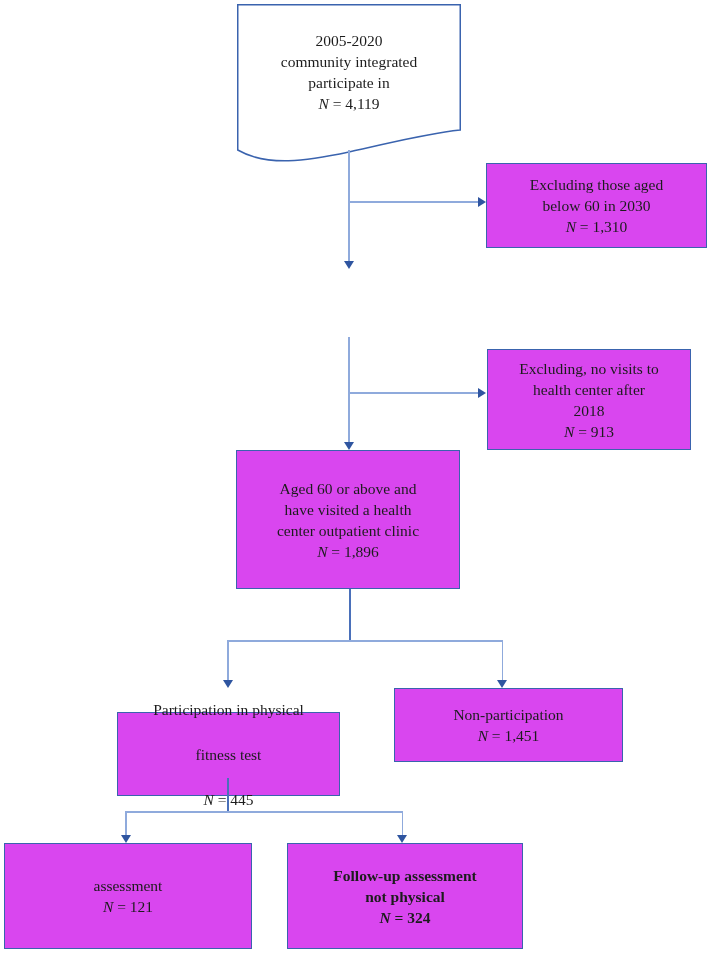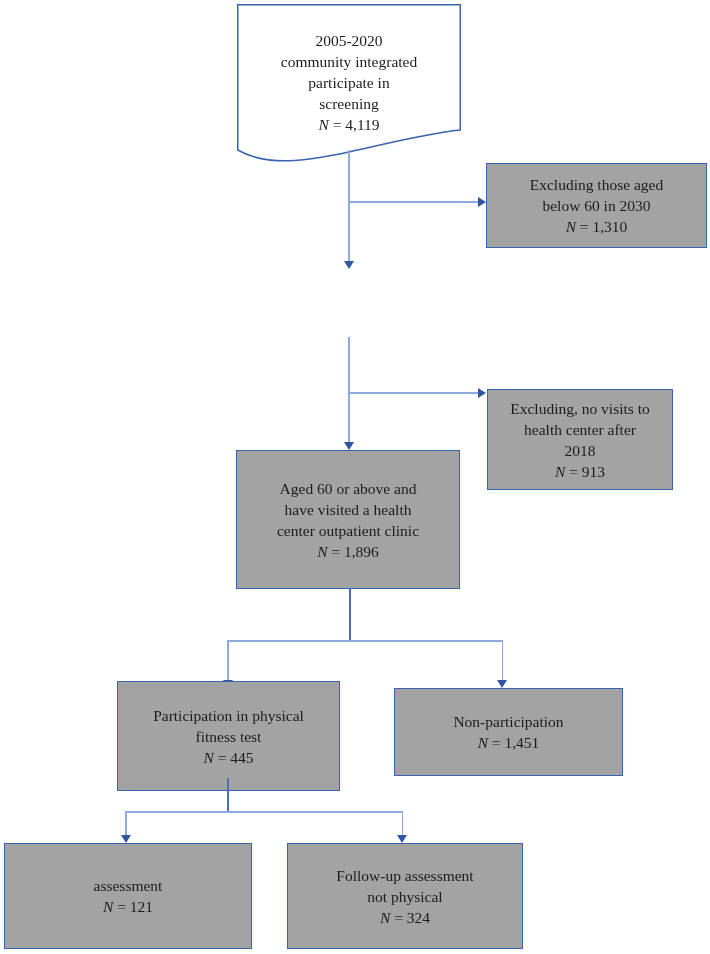--- a/index.html
+++ b/index.html
@@ -13,21 +13,21 @@
     height: 954px;
     background: #ffffff;
     font-family: "Liberation Serif", "DejaVu Serif", serif;
     color: #1c1c1c;
     overflow: hidden;
   }
   .node {
     position: absolute;
     box-sizing: border-box;
     border: 1.5px solid #3a63ae;
-    background: #a3a3a3;
+    background: #d946ef;
     display: flex;
     flex-direction: column;
     justify-content: center;
     align-items: center;
     text-align: center;
     font-size: 15.5px;
     line-height: 21px;
   }
   .doc-shape-wrap {
     position: absolute;
@@ -77,21 +77,20 @@
 <div class="canvas">
 
   <div class="doc-shape-wrap">
     <svg width="224" height="170" viewBox="0 0 224 170">
       <path d="M 0.75 0.75 L 223.25 0.75 L 223.25 126 C 185 130 150 140 112 148 C 70 157 30 163 0.75 146 Z" fill="#ffffff" stroke="#3a63ae" stroke-width="1.5"></path>
     </svg>
     <div class="doc-text">
       <div class="line">2005-2020</div>
       <div class="line">community integrated</div>
       <div class="line">participate in</div>
-      <div class="line">screening</div>
       <div class="line"><span class="nvar">N</span><span> = 4,119</span></div>
     </div>
   </div>
 
   <div class="vline" style="left:348px; top:150px; height:112px;"></div>
   <div class="arrow-down" style="left:344px; top:261px;"></div>
   <div class="hline" style="left:349px; top:201px; width:130px;"></div>
   <div class="arrow-right" style="left:478px; top:197px;"></div>
 
   <div class="node" style="left:486px; top:163px; width:221px; height:85px;">
@@ -99,63 +98,63 @@
     <div class="line">below 60 in 2030</div>
     <div class="line"><span class="nvar">N</span><span> = 1,310</span></div>
   </div>
 
 
   <div class="vline" style="left:348px; top:337px; height:105px;"></div>
   <div class="arrow-down" style="left:344px; top:442px;"></div>
   <div class="hline" style="left:349px; top:392px; width:130px;"></div>
   <div class="arrow-right" style="left:478px; top:388px;"></div>
 
-  <div class="node" style="left:487px; top:349px; width:186px; height:101px;margin-top:40px;">
+  <div class="node" style="left:487px; top:349px; width:204px; height:101px;">
     <div class="line">Excluding, no visits to</div>
     <div class="line">health center after</div>
     <div class="line">2018</div>
     <div class="line"><span class="nvar">N</span><span> = 913</span></div>
   </div>
 
   <div class="node" style="left:236px; top:450px; width:224px; height:139px;">
     <div class="line">Aged 60 or above and</div>
     <div class="line">have visited a health</div>
     <div class="line">center outpatient clinic</div>
     <div class="line"><span class="nvar">N</span><span> = 1,896</span></div>
   </div>
 
   <div class="vstub" style="left:349px; top:589px; height:51px;"></div>
   <div class="hline" style="left:227px; top:640px; width:276px;"></div>
   <div class="vline" style="left:227px; top:640px; height:41px;"></div>
   <div class="arrow-down" style="left:223px; top:680px;"></div>
   <div class="vline" style="left:501.5px; top:640px; height:41px;"></div>
   <div class="arrow-down" style="left:497px; top:680px;"></div>
 
-  <div class="node" style="left:117px; top:681px; width:223px; height:110px;">
+  <div class="node" style="left:117px; top:712px; width:223px; height:84px;gap:24px;">
     <div class="line">Participation in physical</div>
     <div class="line">fitness test</div>
     <div class="line"><span class="nvar">N</span><span> = 445</span></div>
   </div>
 
-  <div class="node" style="left:394px; top:688px; width:229px; height:88px;">
+  <div class="node" style="left:394px; top:688px; width:229px; height:74px;">
     <div class="line">Non-participation</div>
     <div class="line"><span class="nvar">N</span><span> = 1,451</span></div>
   </div>
 
   <div class="vstub" style="left:227px; top:778px; height:33px;"></div>
   <div class="hline" style="left:125px; top:811px; width:277px;"></div>
   <div class="vline" style="left:125px; top:811px; height:25px;"></div>
   <div class="arrow-down" style="left:121px; top:835px;"></div>
   <div class="vline" style="left:401.5px; top:811px; height:25px;"></div>
   <div class="arrow-down" style="left:397px; top:835px;"></div>
 
   <div class="node" style="left:4px; top:843px; width:248px; height:106px;">
     <div class="line">assessment</div>
     <div class="line"><span class="nvar">N</span><span> = 121</span></div>
   </div>
 
-  <div class="node" style="left:287px; top:843px; width:236px; height:106px;">
+  <div class="node" style="left:287px; top:843px; width:236px; height:106px;font-weight:bold;">
     <div class="line">Follow-up assessment</div>
     <div class="line">not physical</div>
     <div class="line"><span class="nvar">N</span><span> = 324</span></div>
   </div>
 
 </div>
 
 </body></html>

